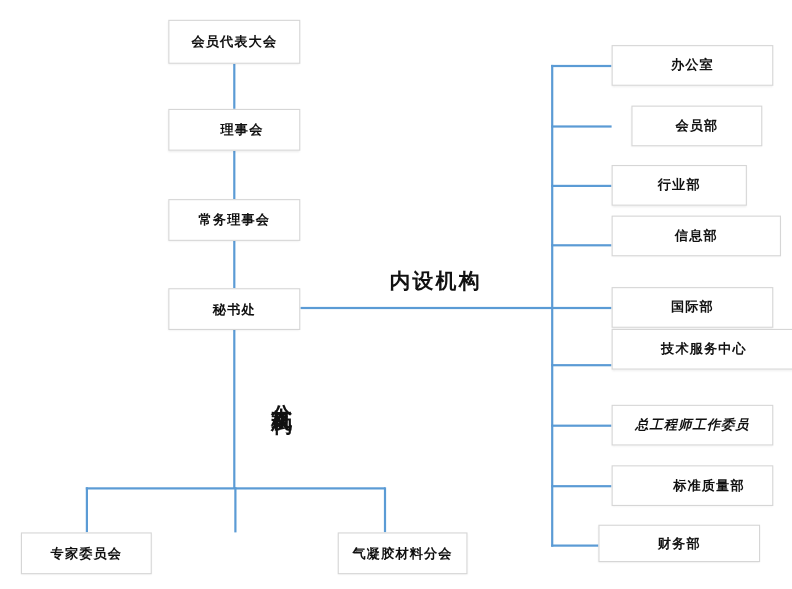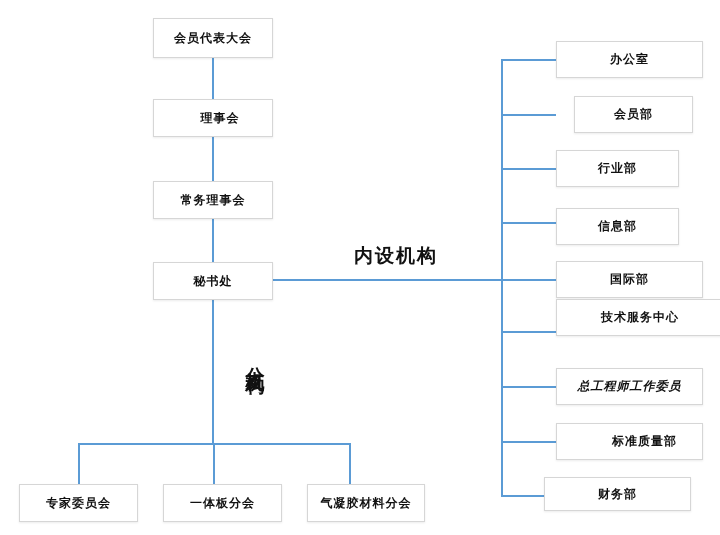--- a/index.html
+++ b/index.html
@@ -67,34 +67,33 @@
   <div class="line hline" style="left:501px;top:168px;width:55px;"></div>
   <div class="line hline" style="left:501px;top:222px;width:55px;"></div>
   <div class="line hline" style="left:501px;top:331px;width:55px;"></div>
   <div class="line hline" style="left:501px;top:386px;width:55px;"></div>
   <div class="line hline" style="left:501px;top:441px;width:55px;"></div>
   <div class="line hline" style="left:501px;top:495px;width:55px;"></div>
 
   <div class="node" style="left:556px;top:41px;width:147px;height:37px;">办公室</div>
   <div class="node" style="left:556px;top:96px;width:119px;height:37px;margin-left:18px;">会员部</div>
   <div class="node" style="left:556px;top:150px;width:123px;height:37px;">行业部</div>
-  <div class="node" style="left:556px;top:208px;width:123px;height:37px;">信息部</div>
+  <div class="node" style="left:556px;top:196px;width:154px;height:37px;">信息部</div>
   <div class="node" style="left:556px;top:261px;width:147px;height:37px;">国际部</div>
   <div class="node" style="left:556px;top:299px;width:168px;height:37px;">技术服务中心</div>
   <div class="node" style="left:556px;top:368px;width:147px;height:37px;font-style:italic;">总工程师工作委员</div>
   <div class="node" style="left:556px;top:423px;width:147px;height:37px;padding-left:30px;">标准质量部</div>
   <div class="node" style="left:544px;top:477px;width:147px;height:34px;font-family:Liberation Mono, monospace;">财务部</div>
 
   <div class="flow-label vertical" style="left:242px;top:352px;">分支机构</div>
 
   <div class="line vline" style="left:212px;top:300px;height:144px;"></div>
 
   <div class="line hline" style="left:78px;top:443px;width:272px;"></div>
 
   <div class="line vline" style="left:78px;top:443px;height:41px;"></div>
   <div class="line vline" style="left:213px;top:443px;height:41px;"></div>
   <div class="line vline" style="left:349px;top:443px;height:41px;"></div>
 
   <div class="node" style="left:19px;top:484px;width:119px;height:38px;">专家委员会</div>
-  <div class="node" style="left:163px;top:484px;width:119px;height:38px;">一体板分会</div>
   <div class="node" style="left:307px;top:484px;width:118px;height:38px;">气凝胶材料分会</div>
 
 </div>
 
 </body></html>

